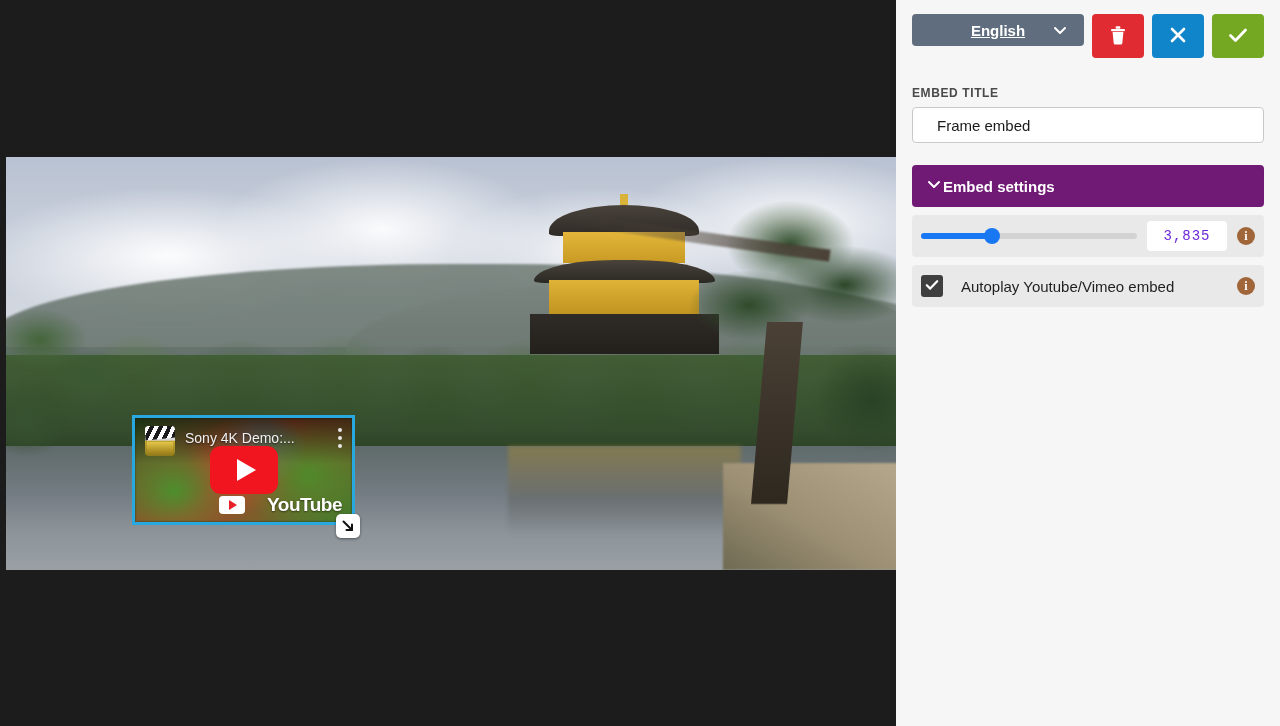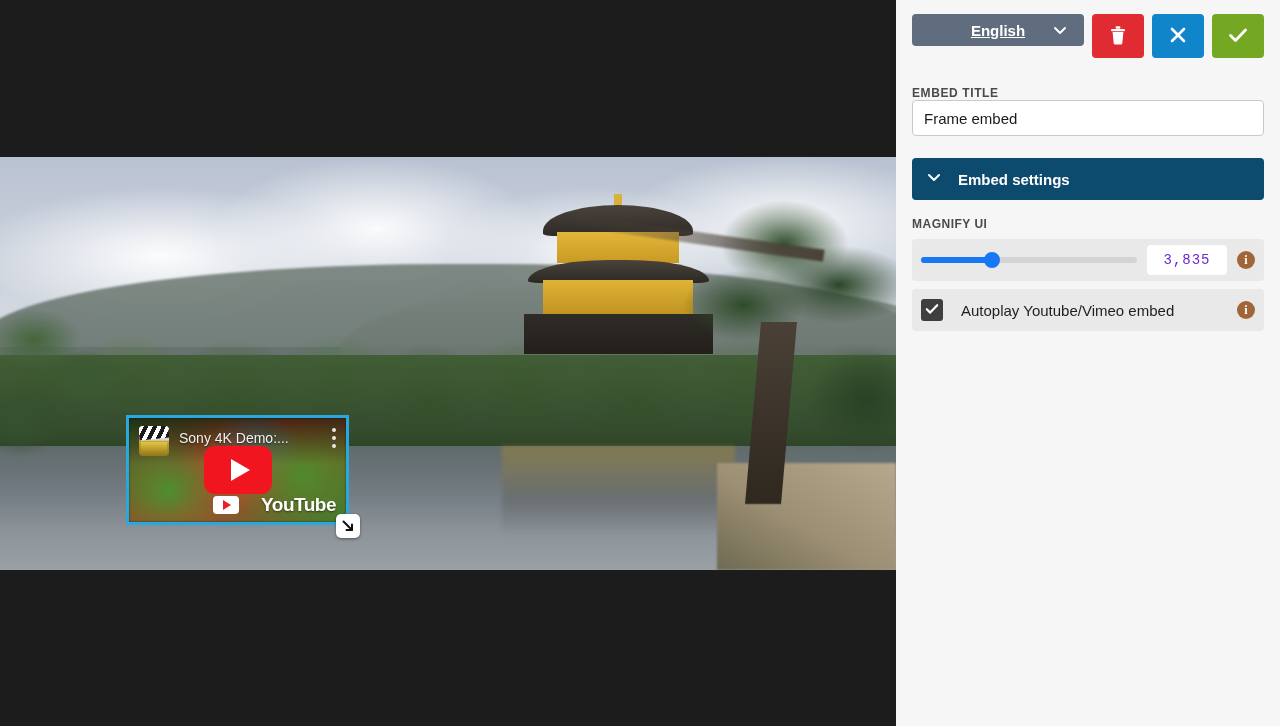--- a/index.html
+++ b/index.html
@@ -25,21 +25,21 @@
     left: 0;
     top: 0;
     width: 896px;
     height: 726px;
     background: #1c1c1c;
     overflow: hidden;
   }
 
   #media-frame {
     position: absolute;
-    left: 0;
+    left: 6px;
     top: 157px;
     width: 896px;
     height: 413px;
     overflow: hidden;
     background: #7d8a96;
   }
 
   
   .scene { position: absolute; inset: 0; }
 
@@ -311,40 +311,41 @@
   .field-label {
     margin-top: 28px;
     font-size: 12px;
     font-weight: bold;
     letter-spacing: .6px;
     color: #4a4a4a;
     text-transform: uppercase;
   }
 
   .text-input {
+    margin-top: 7px;
     width: 100%;
     height: 36px;
     background: #ffffff;
     border: 1px solid #c9c9c9;
     border-radius: 4px;
-    padding: 0 11px;
+    padding: 0 24px;
     font-size: 15px;
     color: #1a1a1a;
     font-family: "Liberation Sans", sans-serif;
   }
 
   .section-header {
     margin-top: 22px;
     width: 100%;
     height: 42px;
-    background: #0c4a6e;
+    background: #701a75;
     border-radius: 4px;
     display: flex;
     align-items: center;
-    gap: 16px;
+    gap: 1px;
     padding: 0 14px;
     cursor: pointer;
   }
   .section-header .title {
     color: #ffffff;
     font-size: 15px;
     font-weight: bold;
   }
 
   .sub-label {
@@ -550,21 +551,20 @@
 
     <div class="section-header">
       <span>
         <svg width="16" height="16" viewBox="0 0 16 16" aria-hidden="true">
           <path d="M3 6 L8 11 L13 6" stroke="#ffffff" stroke-width="2" fill="none" stroke-linecap="round" stroke-linejoin="round"></path>
         </svg>
       </span>
       <span class="title">Embed settings</span>
     </div>
 
-    <div class="sub-label">MAGNIFY UI</div>
 
     <div class="setting-row">
       <div class="slider-wrap">
         <div class="slider-track">
           <div class="slider-fill" id="slider-fill" style="width: 33%; background: rgb(24, 119, 242);"></div>
           <div class="slider-thumb" id="slider-thumb" style="left: 33%; background: rgb(24, 119, 242);"></div>
         </div>
       </div>
       <input class="num-box" type="text" value="3,835" style="">
       <div class="info-icon">i</div>

